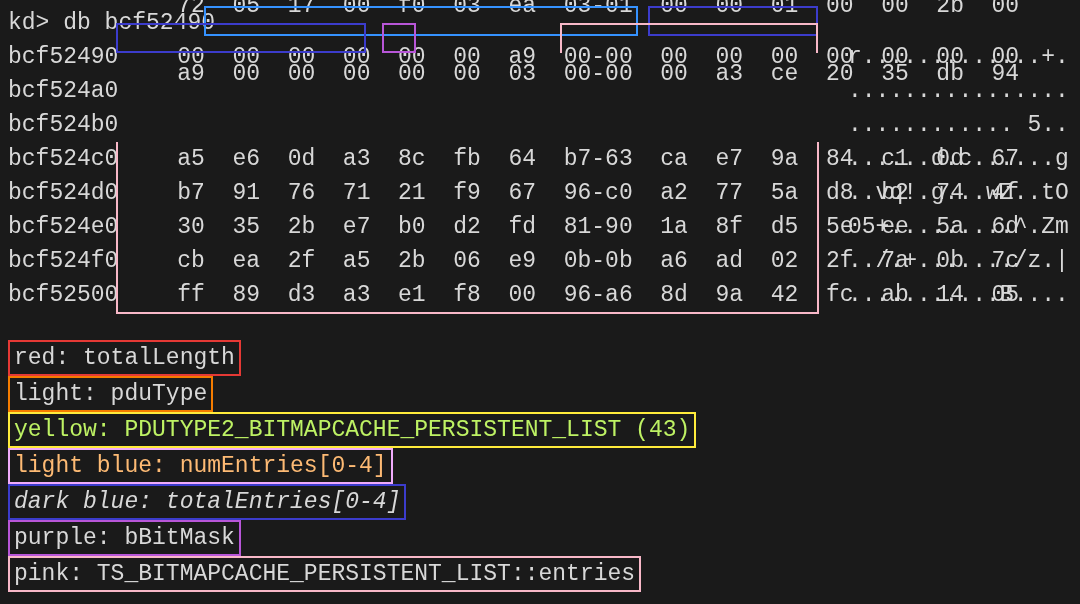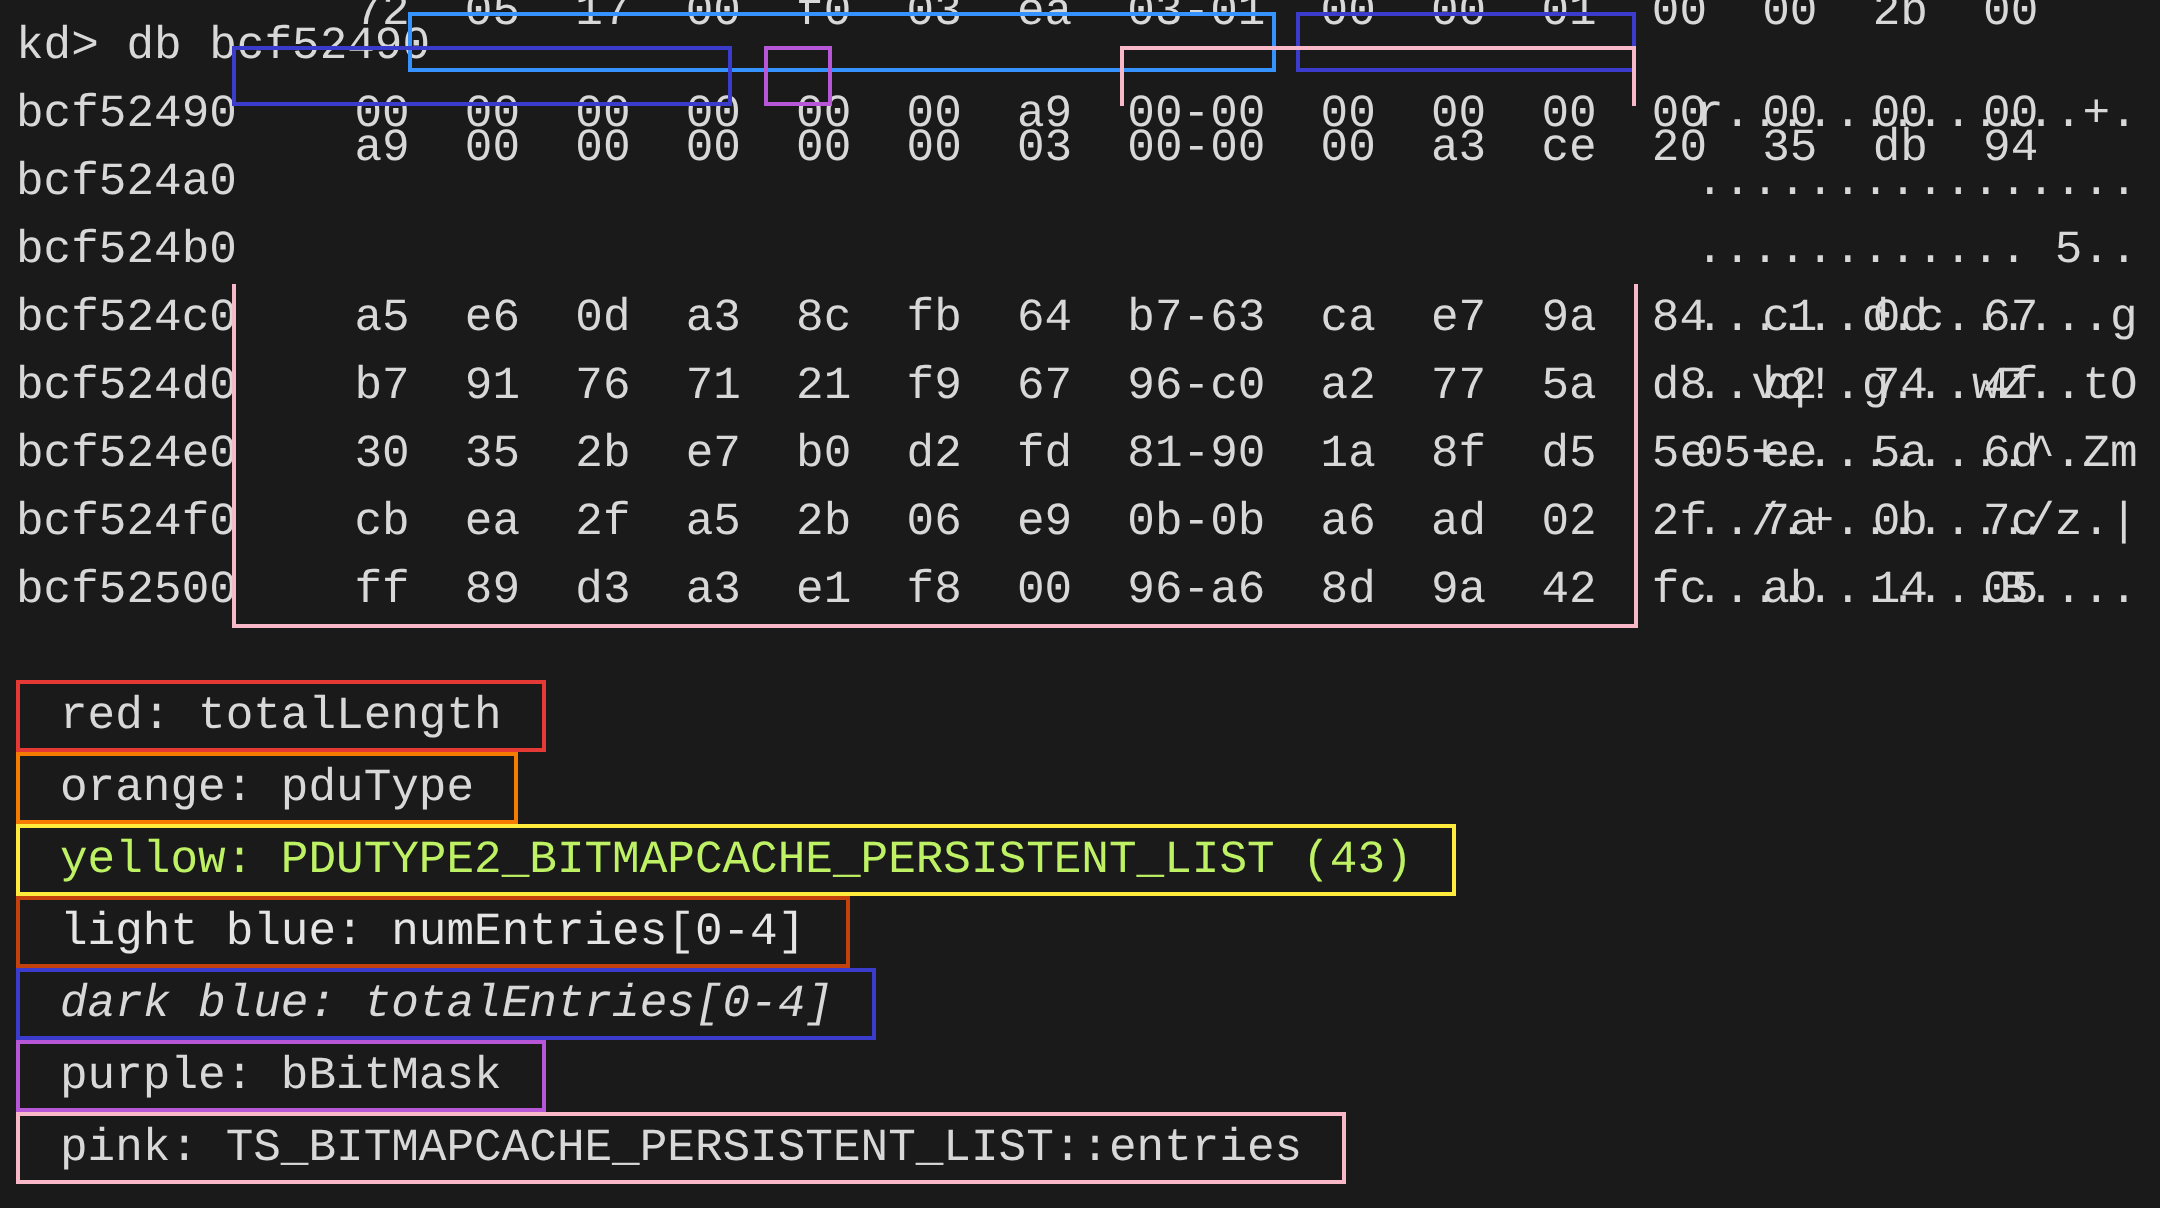--- a/index.html
+++ b/index.html
@@ -26,21 +26,21 @@
     align-items: center;
   }
   .prompt, .addr { color: #d8d8d8; }
   .addr { width: 114px; display: inline-block; }
   .hex  { color: #d8d8d8; display: inline-block; }
   .hexwrap { position: relative; display: inline-block; width: 720px; }
   .ascii { color: #d8d8d8; margin-left: 6px; }
   .legend-area { margin-top: 28px; }
   .legend {
     display: inline-block;
-    padding: 0 20px;
+    padding: 0 4px;
     margin-top: 0px;
     line-height: 32px;
   }
 
   
   .box {
     position: absolute;
     top: 0px;
     height: 30px;
     border: 2px solid;
@@ -48,21 +48,21 @@
     box-sizing: border-box;
   }
   .c-lblue    { border-color: #3592ff; }
   .c-dblue    { border-color: #3c3ccc; }
   .c-purple   { border-color: #b856d8; }
   .c-pink     { border-color: #f8b8c8; }
 
   .legend-red    { border: 2px solid #e53935; color:#d8d8d8; }
   .legend-orange { border: 2px solid #f57c00; color:#d8d8d8; }
   .legend-yellow { border: 2px solid #ffeb3b; color:#bef264; }
-  .legend-lblue  { border: 2px solid #c2410c; color:#e5e5e5; }
+  .legend-lblue  { border: 2px solid #f0abfc; color:#fdba74; }
   .legend-dblue  { border: 2px solid #3c3ccc; color:#d8d8d8;font-style:italic; }
   .legend-purple { border: 2px solid #b856d8; color:#d8d8d8; }
   .legend-pink   { border: 2px solid #f8b8c8; color:#d8d8d8; }
 
   
   .pinkblock {
     position: absolute;
     border: 2px solid #f8b8c8;
     pointer-events: none;
     box-sizing: border-box;
@@ -140,19 +140,19 @@
   <span class="hexwrap">
     <span class="hex">ff  89  d3  a3  e1  f8  00  96-a6  8d  9a  42  fc  ab  14  05</span>
   </span>
   <span class="ascii">...........B....</span>
 </div>
 
 <span class="pinkblock" style="left:116px; top:142px; width:703px; height:172px; border-top:none;"></span>
 
 <div class="legend-area">
   <div><span class="legend legend-red">red: totalLength</span></div>
-  <div><span class="legend legend-orange">orange: pduType</span></div>
+  <div><span class="legend legend-orange">light: pduType</span></div>
   <div><span class="legend legend-yellow">yellow: PDUTYPE2_BITMAPCACHE_PERSISTENT_LIST (43)</span></div>
   <div><span class="legend legend-lblue">light blue: numEntries[0-4]</span></div>
   <div><span class="legend legend-dblue">dark blue: totalEntries[0-4]</span></div>
   <div><span class="legend legend-purple">purple: bBitMask</span></div>
   <div><span class="legend legend-pink">pink: TS_BITMAPCACHE_PERSISTENT_LIST::entries</span></div>
 </div>
 
 </body></html>

